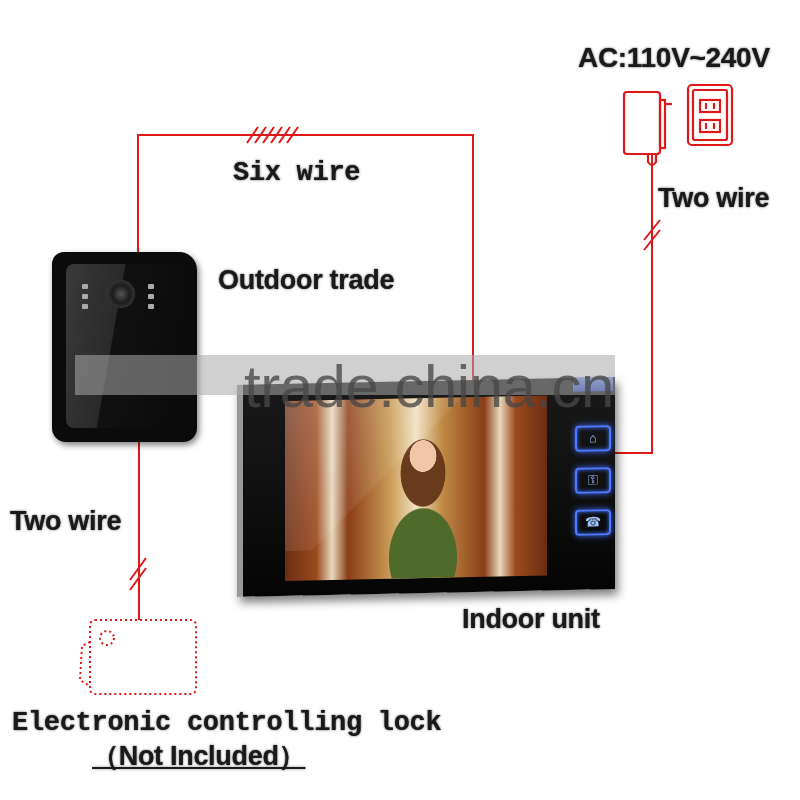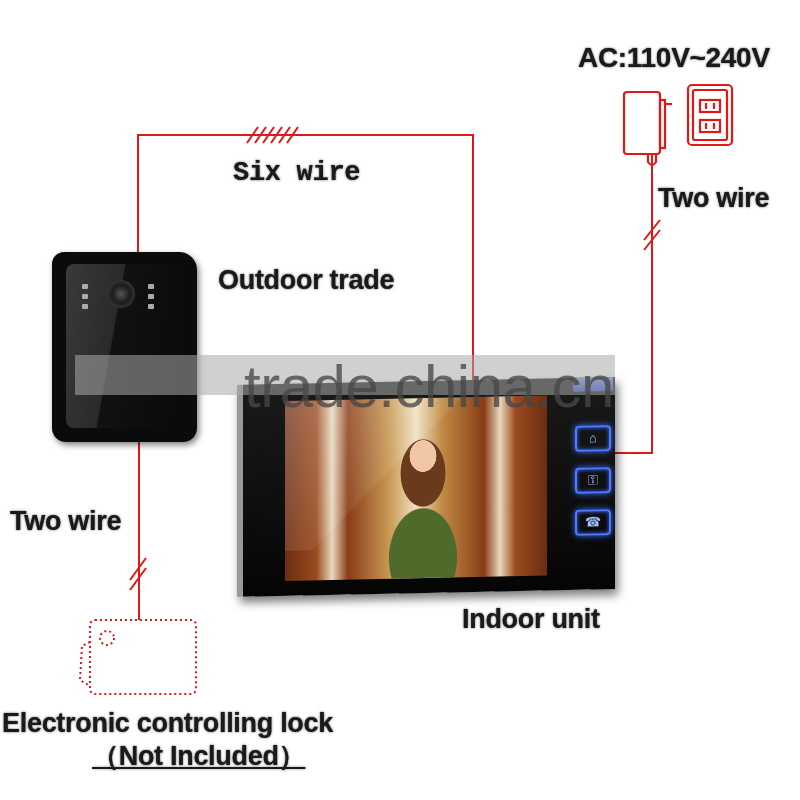--- a/index.html
+++ b/index.html
@@ -80,21 +80,21 @@
     <path d="M90,642 L82,646 L80,680 L90,686"></path>
   </g>
 </svg>
 
 <div class="lbl" style="left:578px;top:42px;font-size:28px;">AC:110V~240V</div>
 <div class="lbl" style="left:233px;top:158px;font-family:Liberation Mono, monospace;">Six wire</div>
 <div class="lbl" style="left:658px;top:183px;">Two wire</div>
 <div class="lbl" style="left:218px;top:265px;">Outdoor trade</div>
 <div class="lbl" style="left:10px;top:506px;">Two wire</div>
 <div class="lbl" style="left:462px;top:604px;">Indoor unit</div>
-<div class="lbl" style="left:2px;top:708px;">Electronic controlling lock</div>
+<div class="lbl" style="left:12px;top:708px;font-family:Liberation Mono, monospace;">Electronic controlling lock</div>
 <div class="lbl" style="left:92px;top:738px;text-decoration:underline;">（Not Included）</div>
 
 <div class="outdoor">
   <div class="shell">
     <div class="face"></div>
     <div class="lens"></div>
     <div class="led" style="left:30px;top:32px"></div>
     <div class="led" style="left:30px;top:42px"></div>
     <div class="led" style="left:30px;top:52px"></div>
     <div class="led" style="left:96px;top:32px"></div>

